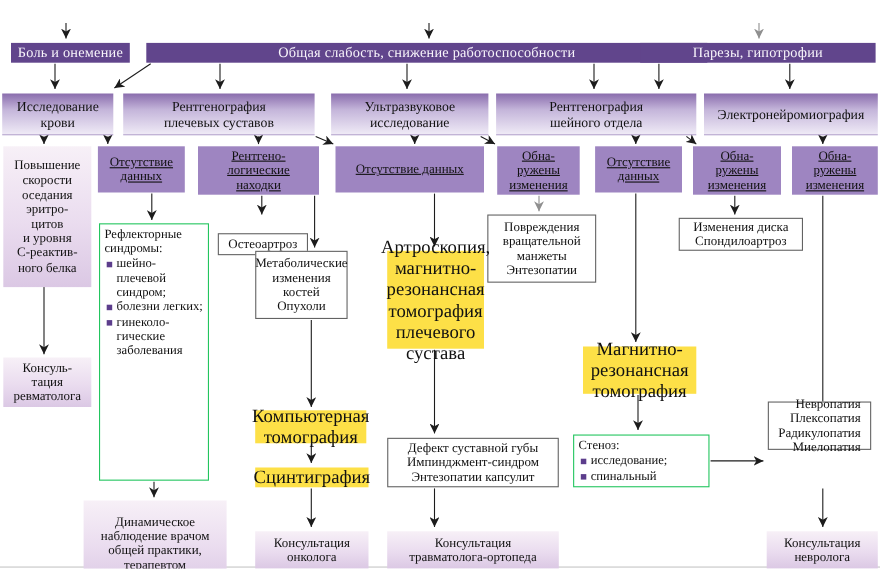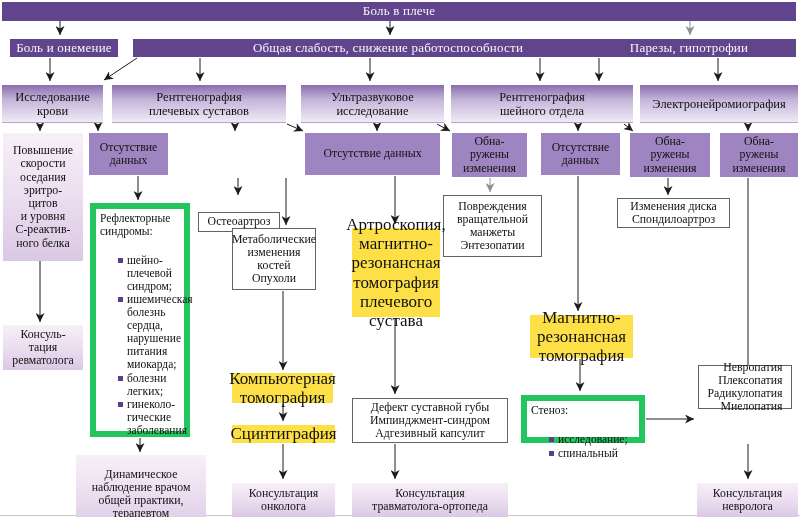--- a/index.html
+++ b/index.html
@@ -13,30 +13,30 @@
     display:flex;align-items:center;justify-content:center;
     text-align:center;white-space:pre-line;line-height:1.12;
   }
   .bar{
     background:#61458c;color:#f8f5fb;font-size:13px;letter-spacing:.2px;
   }
   .test{
     background:linear-gradient(180deg,#8a6dad 0%,#c4b5da 40%,#efeaf6 100%);
     border-bottom:1px solid #b3a2cc;font-size:12.5px;
   }
-  .action{background:#9e85c1;font-size:11.8px;}
+  .action{background:#9e85c1;font-size:11.8px;text-decoration:underline;}
   .proc{background:#fde047;font-size:17px;}
   .white{background:#ffffff;border:1px solid #636363;font-size:11.8px;}
   .outcome{background:linear-gradient(180deg,#f7f0f7 0%,#eadcef 55%,#dbc8e4 100%);font-size:11.8px;}
   .list{
-    background:#ffffff;border:6px solid #22c55e;font-size:11.5px;
+    background:#ffffff;border:1px solid #22c55e;font-size:11.5px;
     display:block;white-space:normal;text-align:left;padding:3px 4px;
   }
   .list-title{margin-bottom:1px;}
-  .list ul{list-style:none;margin:16px;padding:0;}
+  .list ul{list-style:none;margin:0;padding:0;}
   .list li{display:flex;gap:4px;margin:0 0 1px 2px;}
   .sq{flex:none;width:5px;height:5px;background:#5c3d8c;margin-top:4px;}
   .bottom-rule{position:absolute;left:0;top:515px;width:800px;height:1px;background:#c6c6c6;z-index:0;}
 </style>
 </head>
 <body>
 
 <div id="canvas">
   <svg id="arrow-layer" width="800" height="517" viewBox="0 0 800 517">
     <defs>
@@ -79,21 +79,20 @@
       <line x1="490" y1="178" x2="490" y2="192" stroke="#8f8f8f" stroke-width="1" marker-end="url(#ah-gray)"></line>
       <line x1="578" y1="176" x2="578" y2="311" stroke="#1c1c1c" stroke-width="1" marker-end="url(#ah-black)"></line>
       <line x1="580" y1="359" x2="580" y2="391" stroke="#1c1c1c" stroke-width="1" marker-end="url(#ah-black)"></line>
       <line x1="668" y1="178" x2="668" y2="195" stroke="#1c1c1c" stroke-width="1" marker-end="url(#ah-black)"></line>
       <line x1="748" y1="178" x2="748" y2="381" stroke="#1c1c1c" stroke-width="1" marker-end="url(#ah-black)"></line>
       <line x1="646" y1="419" x2="694" y2="419" stroke="#1c1c1c" stroke-width="1" marker-end="url(#ah-black)"></line>
       <line x1="748" y1="444" x2="748" y2="479" stroke="#1c1c1c" stroke-width="1" marker-end="url(#ah-black)"></line>
       <line x1="140" y1="438" x2="140" y2="452" stroke="#1c1c1c" stroke-width="1" marker-end="url(#ah-black)"></line>
     </svg>
   <div class="bottom-rule"></div>
-<div class="node bar" style="left: 2px; top: 2px; width: 794px; height: 19px;">Боль в плече</div>
     <div class="node bar" style="left: 10px; top: 39px; width: 108px; height: 18px;">Боль и онемение</div>
     <div class="node bar" style="left: 133px; top: 39px; width: 510px; height: 18px;">Общая слабость, снижение работоспособности</div>
     <div class="node bar" style="left: 582px; top: 39px; width: 214px; height: 18px;">Парезы, гипотрофии</div>
     <div class="node test" style="left: 2px; top: 85px; width: 101px; height: 38px;">Исследование
 крови</div>
     <div class="node test" style="left: 112px; top: 85px; width: 174px; height: 38px;">Рентгенография
 плечевых суставов</div>
     <div class="node test" style="left: 301px; top: 85px; width: 143px; height: 38px;">Ультразвуковое
 исследование</div>
     <div class="node test" style="left: 451px; top: 85px; width: 182px; height: 38px;">Рентгенография
@@ -102,42 +101,41 @@
     <div class="node outcome" style="left: 3px; top: 133px; width: 80px; height: 128px;">Повышение
 скорости
 оседания
 эритро-
 цитов
 и уровня
 С-реактив-
 ного белка</div>
     <div class="node action" style="left: 89px; top: 133px; width: 79px; height: 42px;">Отсутствие
 данных</div>
+    <div class="node action" style="left: 180px; top: 133px; width: 110px; height: 44px;">Рентгено-
+логические
+находки</div>
     <div class="node action" style="left: 305px; top: 133px; width: 135px; height: 42px;">Отсутствие данных</div>
     <div class="node action" style="left: 452px; top: 133px; width: 75px; height: 44px;">Обна-
 ружены
 изменения</div>
     <div class="node action" style="left: 541px; top: 133px; width: 79px; height: 42px;">Отсутствие
 данных</div>
     <div class="node action" style="left: 630px; top: 133px; width: 80px; height: 44px;">Обна-
 ружены
 изменения</div>
     <div class="node action" style="left: 720px; top: 133px; width: 78px; height: 44px;">Обна-
 ружены
 изменения</div>
     <div class="node list" style="left: 90px; top: 203px; width: 100px; height: 234px;">
       <div class="list-title">Рефлекторные синдромы:</div>
       <ul>
         <li>
           <span class="sq"></span>
           <span>шейно-плечевой синдром;</span>
-        </li>
-        <li>
-          <span class="sq"></span>
-          <span>ишемическая болезнь сердца, нарушение питания миокарда;</span>
         </li>
         <li>
           <span class="sq"></span>
           <span>болезни легких;</span>
         </li>
         <li>
           <span class="sq"></span>
           <span>гинеколо-гические заболевания</span>
         </li>
       </ul>
@@ -163,21 +161,21 @@
 тация
 ревматолога</div>
     <div class="node proc" style="left: 530px; top: 315px; width: 103px; height: 43px;">Магнитно-
 резонансная
 томография</div>
     <div class="node proc" style="left: 232px; top: 373px; width: 101px; height: 30px;">Компьютерная
 томография</div>
     <div class="node proc" style="left: 232px; top: 425px; width: 103px; height: 18px;">Сцинтиграфия</div>
     <div class="node white" style="left: 352px; top: 398px; width: 156px; height: 45px;">Дефект суставной губы
 Импинджмент-синдром
-Адгезивный капсулит</div>
+Энтезопатии капсулит</div>
     <div class="node list" style="left: 521px; top: 395px; width: 124px; height: 48px;">
       <div class="list-title">Стеноз:</div>
       <ul>
         <li>
           <span class="sq"></span>
           <span>исследование;</span>
         </li>
         <li>
           <span class="sq"></span>
           <span>спинальный</span>

